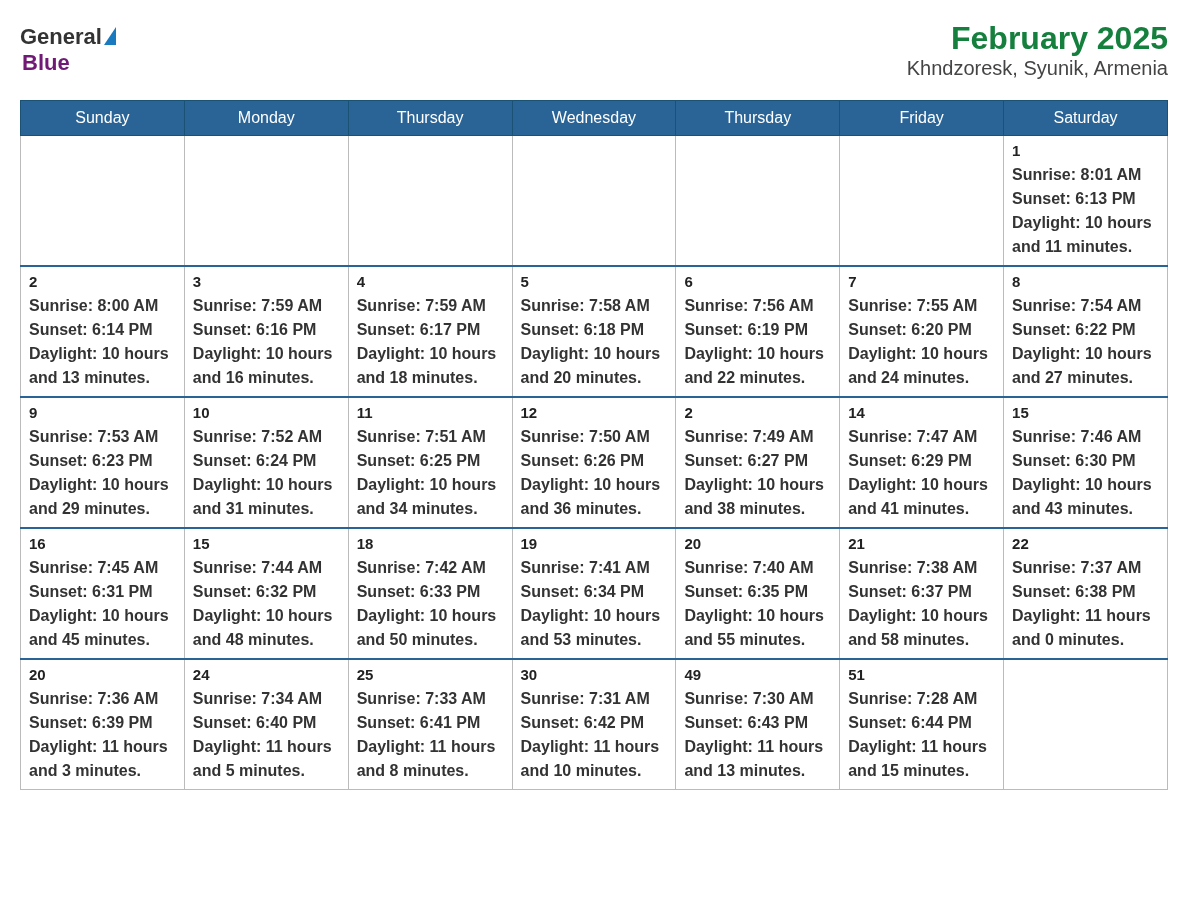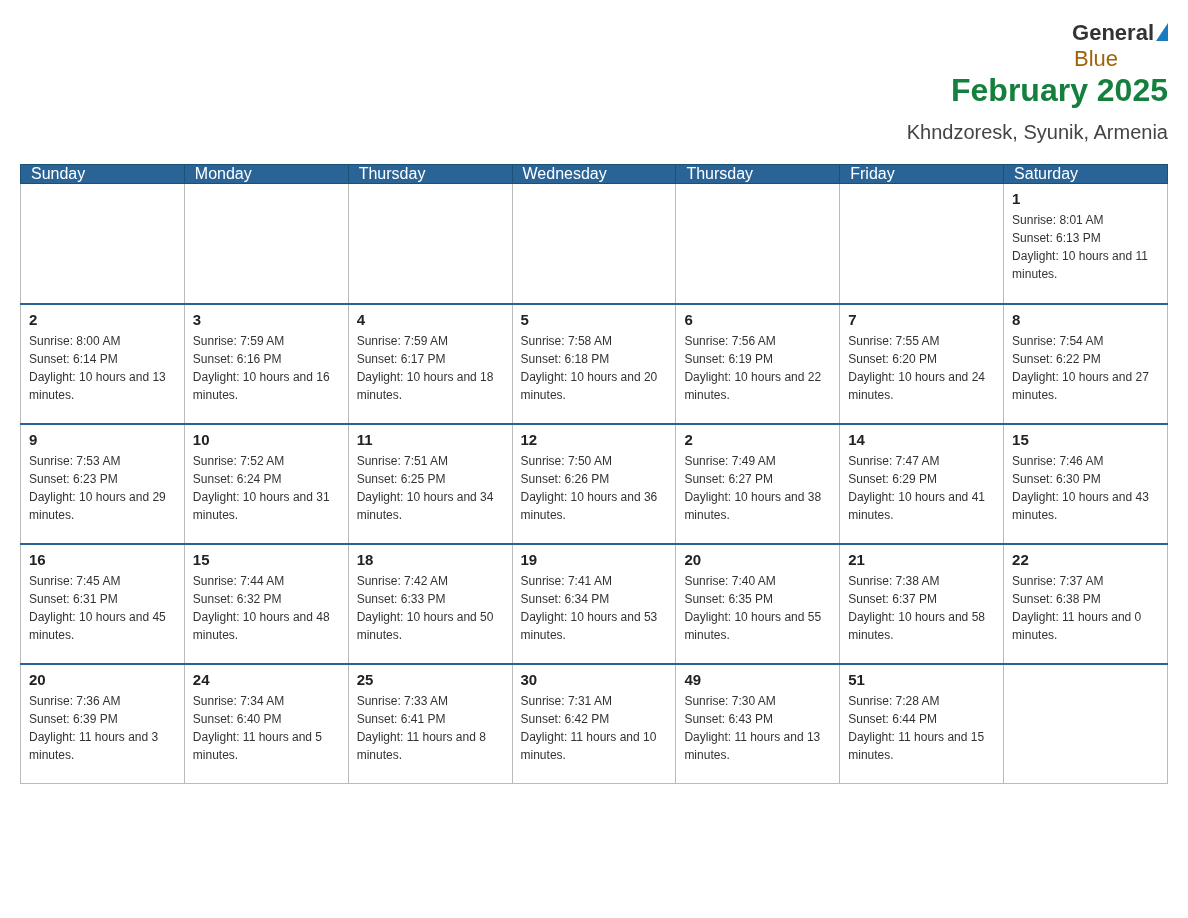--- a/index.html
+++ b/index.html
@@ -6,33 +6,32 @@
     body {
       font-family: Arial, sans-serif;
       background: #fff;
       padding: 20px;
       width: 1188px;
       min-height: 918px;
     }
     .header {
       display: flex;
       justify-content: space-between;
-      align-items: flex-end;
+      align-items: center;
       margin-bottom: 20px;
-      flex-direction: column;
     }
     .logo-text-general {
       font-size: 22px;
       font-weight: bold;
       color: #333;
     }
     .logo-text-blue {
       font-size: 22px;
-      font-weight: normal;
-      color: #a16207;
+      font-weight: bold;
+      color: #701a75;
     }
     .logo-triangle {
       width: 0;
       height: 0;
       border-left: 12px solid transparent;
       border-right: 0px solid transparent;
       border-bottom: 18px solid #1a7abf;
       margin-left: 2px;
       margin-bottom: 2px;
       display: inline-block;
@@ -55,55 +54,56 @@
       text-align: right;
     }
     .month-title {
       font-size: 32px;
       font-weight: bold;
       color: #15803d;
     }
     .location {
       font-size: 20px;
       color: #444;
-      margin-top: 12px;
+      margin-top: 0;
     }
     .calendar {
       width: 100%;
       border-collapse: collapse;
       border: 1px solid #999;
     }
     .calendar th {
       background-color: #2a6496;
       color: #fff;
-      padding: 0 10px;
-      text-align: left;
+      padding: 8px 10px;
+      text-align: center;
       font-size: 16px;
       font-weight: normal;
       border: 1px solid #1a5276;
     }
     .calendar td {
       vertical-align: top;
       padding: 6px 8px;
       border: 1px solid #bbb;
       width: 14.28%;
       min-height: 110px;
       height: 120px;
     }
     .day-number {
       font-size: 15px;
       font-weight: bold;
       color: #222;
       display: block;
       margin-bottom: 4px;
     }
     .day-info {
-      font-size: 12px;
+      font-size: 16px;
       color: #333;
       line-height: 1.5;
+      font-weight: bold;
     }
     .empty-cell {
       background: #fff;
     }
     .row-separator td {
       border-top: 2px solid #2a6496;
     }
   </style>
 </head>
 <body>

